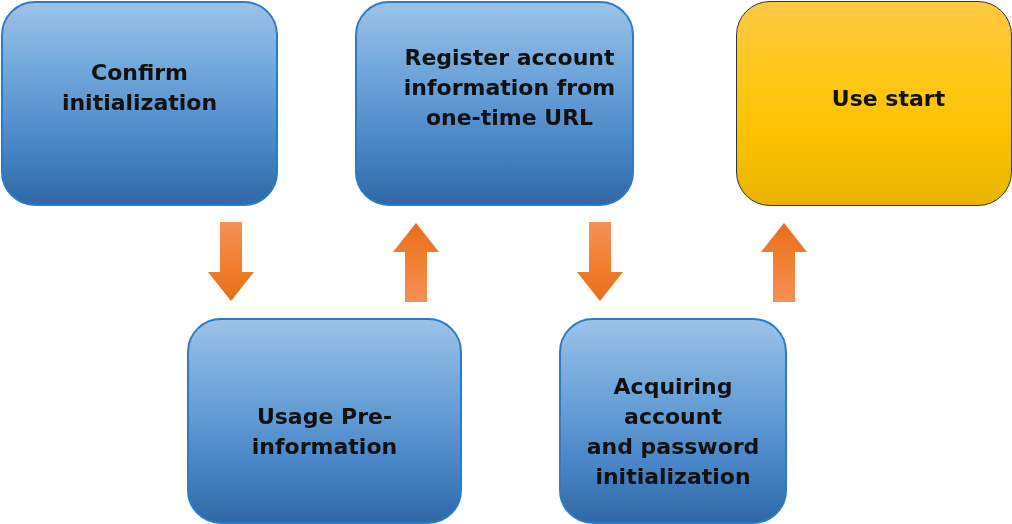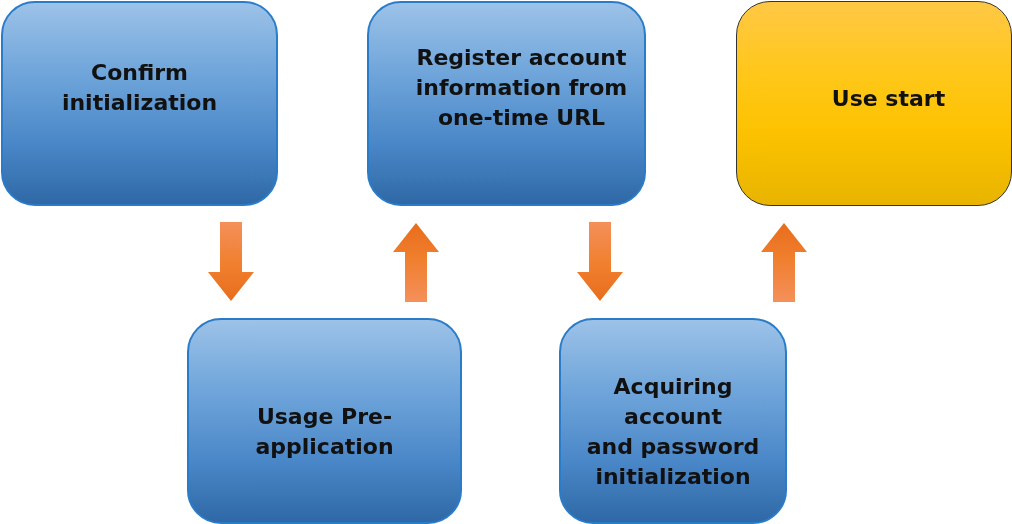--- a/index.html
+++ b/index.html
@@ -32,21 +32,21 @@
       background: linear-gradient(to bottom, #9cc2e8 0%, #6fa5da 35%, #4a87c8 70%, #2f68a6 100%);
       border: 2px solid #2b7cc8;
     }
     .box.yellow {
       background: linear-gradient(to bottom, #ffc845 0%, #ffc71a 35%, #fcc200 65%, #e8b400 100%);
       border: 1.5px solid #333333;
     }
     .box span { display: block; white-space: pre-line; }
 
     #box-1 { left: 1px;   top: 1px;   width: 277px; height: 205px; }
-    #box-2 { left: 367px; top: 1px;   width: 279px; height: 205px; padding-left: 44px; }
+    #box-2 { left: 355px; top: 1px;   width: 279px; height: 205px; padding-left: 44px; }
     #box-3 { left: 736px; top: 1px;   width: 276px; height: 205px; }
     #box-4 { left: 187px; top: 318px; width: 275px; height: 206px; }
     #box-5 { left: 559px; top: 318px; width: 228px; height: 206px; }
 
     #box-1 span { margin-top: -32px; }
     #box-2 span { margin-top: -32px; }
     #box-3 span { margin-top: -10px; margin-left: 29px; }
     #box-4 span { margin-top: 22px; }
     #box-5 span { margin-top: 22px; }
 
@@ -88,21 +88,21 @@
 information from
 one-time URL</span>
 </div>
 
 <div class="box yellow" id="box-3">
   <span>Use start</span>
 </div>
 
 <div class="box blue" id="box-4">
   <span>Usage Pre-
-application</span>
+information</span>
 </div>
 
 <div class="box blue" id="box-5">
   <span>Acquiring account
 and password
 initialization</span>
 </div>
 
 <svg class="arrow" id="arrow-1" viewBox="0 0 48 80">
   <polygon points="13,0 35,0 35,50 47,50 24,79 1,50 13,50" fill="url(#arrow-grad-down)"></polygon>

